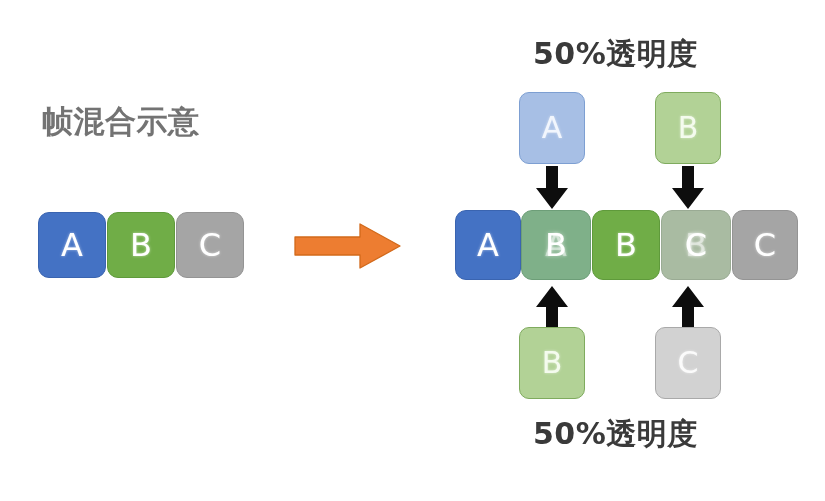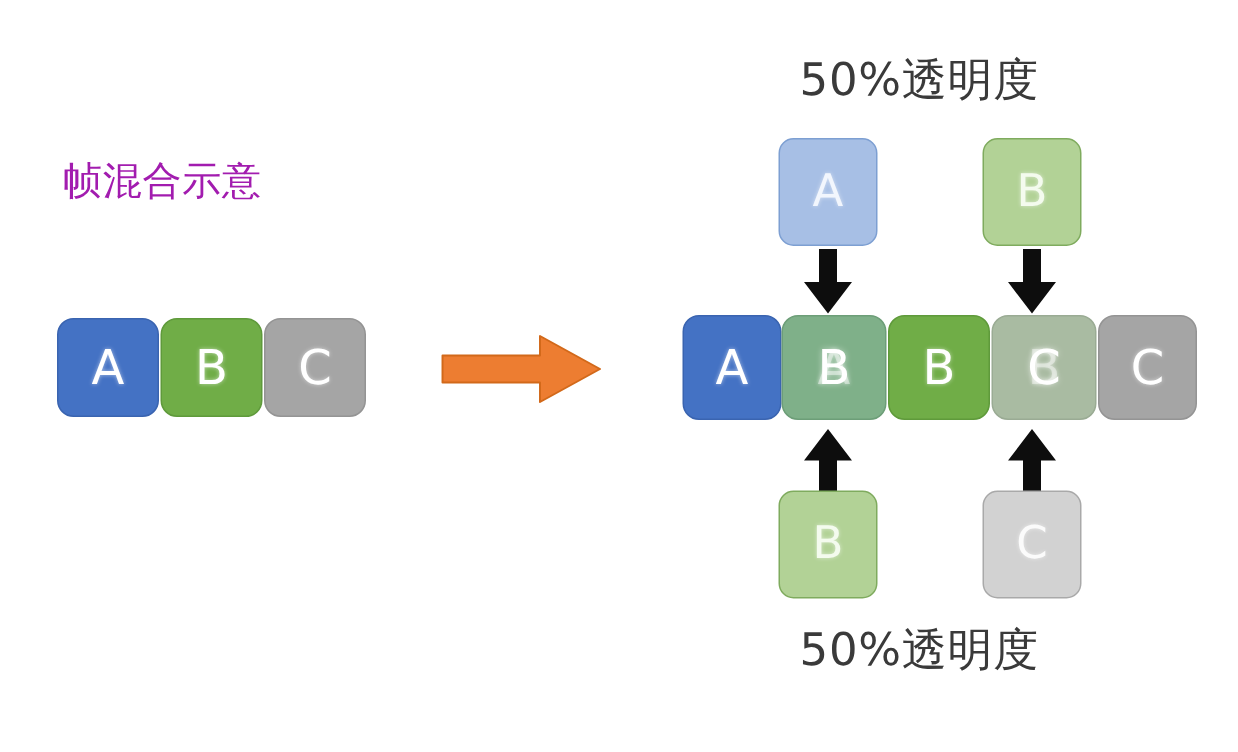--- a/index.html
+++ b/index.html
@@ -24,27 +24,27 @@
     height: 501px;
   }
 
   
   .node { position: absolute; }
 
   
   .label {
     color: #3f3f3f;
     white-space: nowrap;
-    font-weight: 400;
+    font-weight: 700;
     letter-spacing: 0.5px;
   }
   .label-title {
-    font-size: 26px;
+    font-size: 31px;
     line-height: 34px;
-    color: #a21caf;
+    color: #737373;
   }
   .label-alpha {
     font-size: 30px;
     line-height: 32px;
     color: #3a3a3a;
   }
 
   
   .frame {
     position: absolute;

